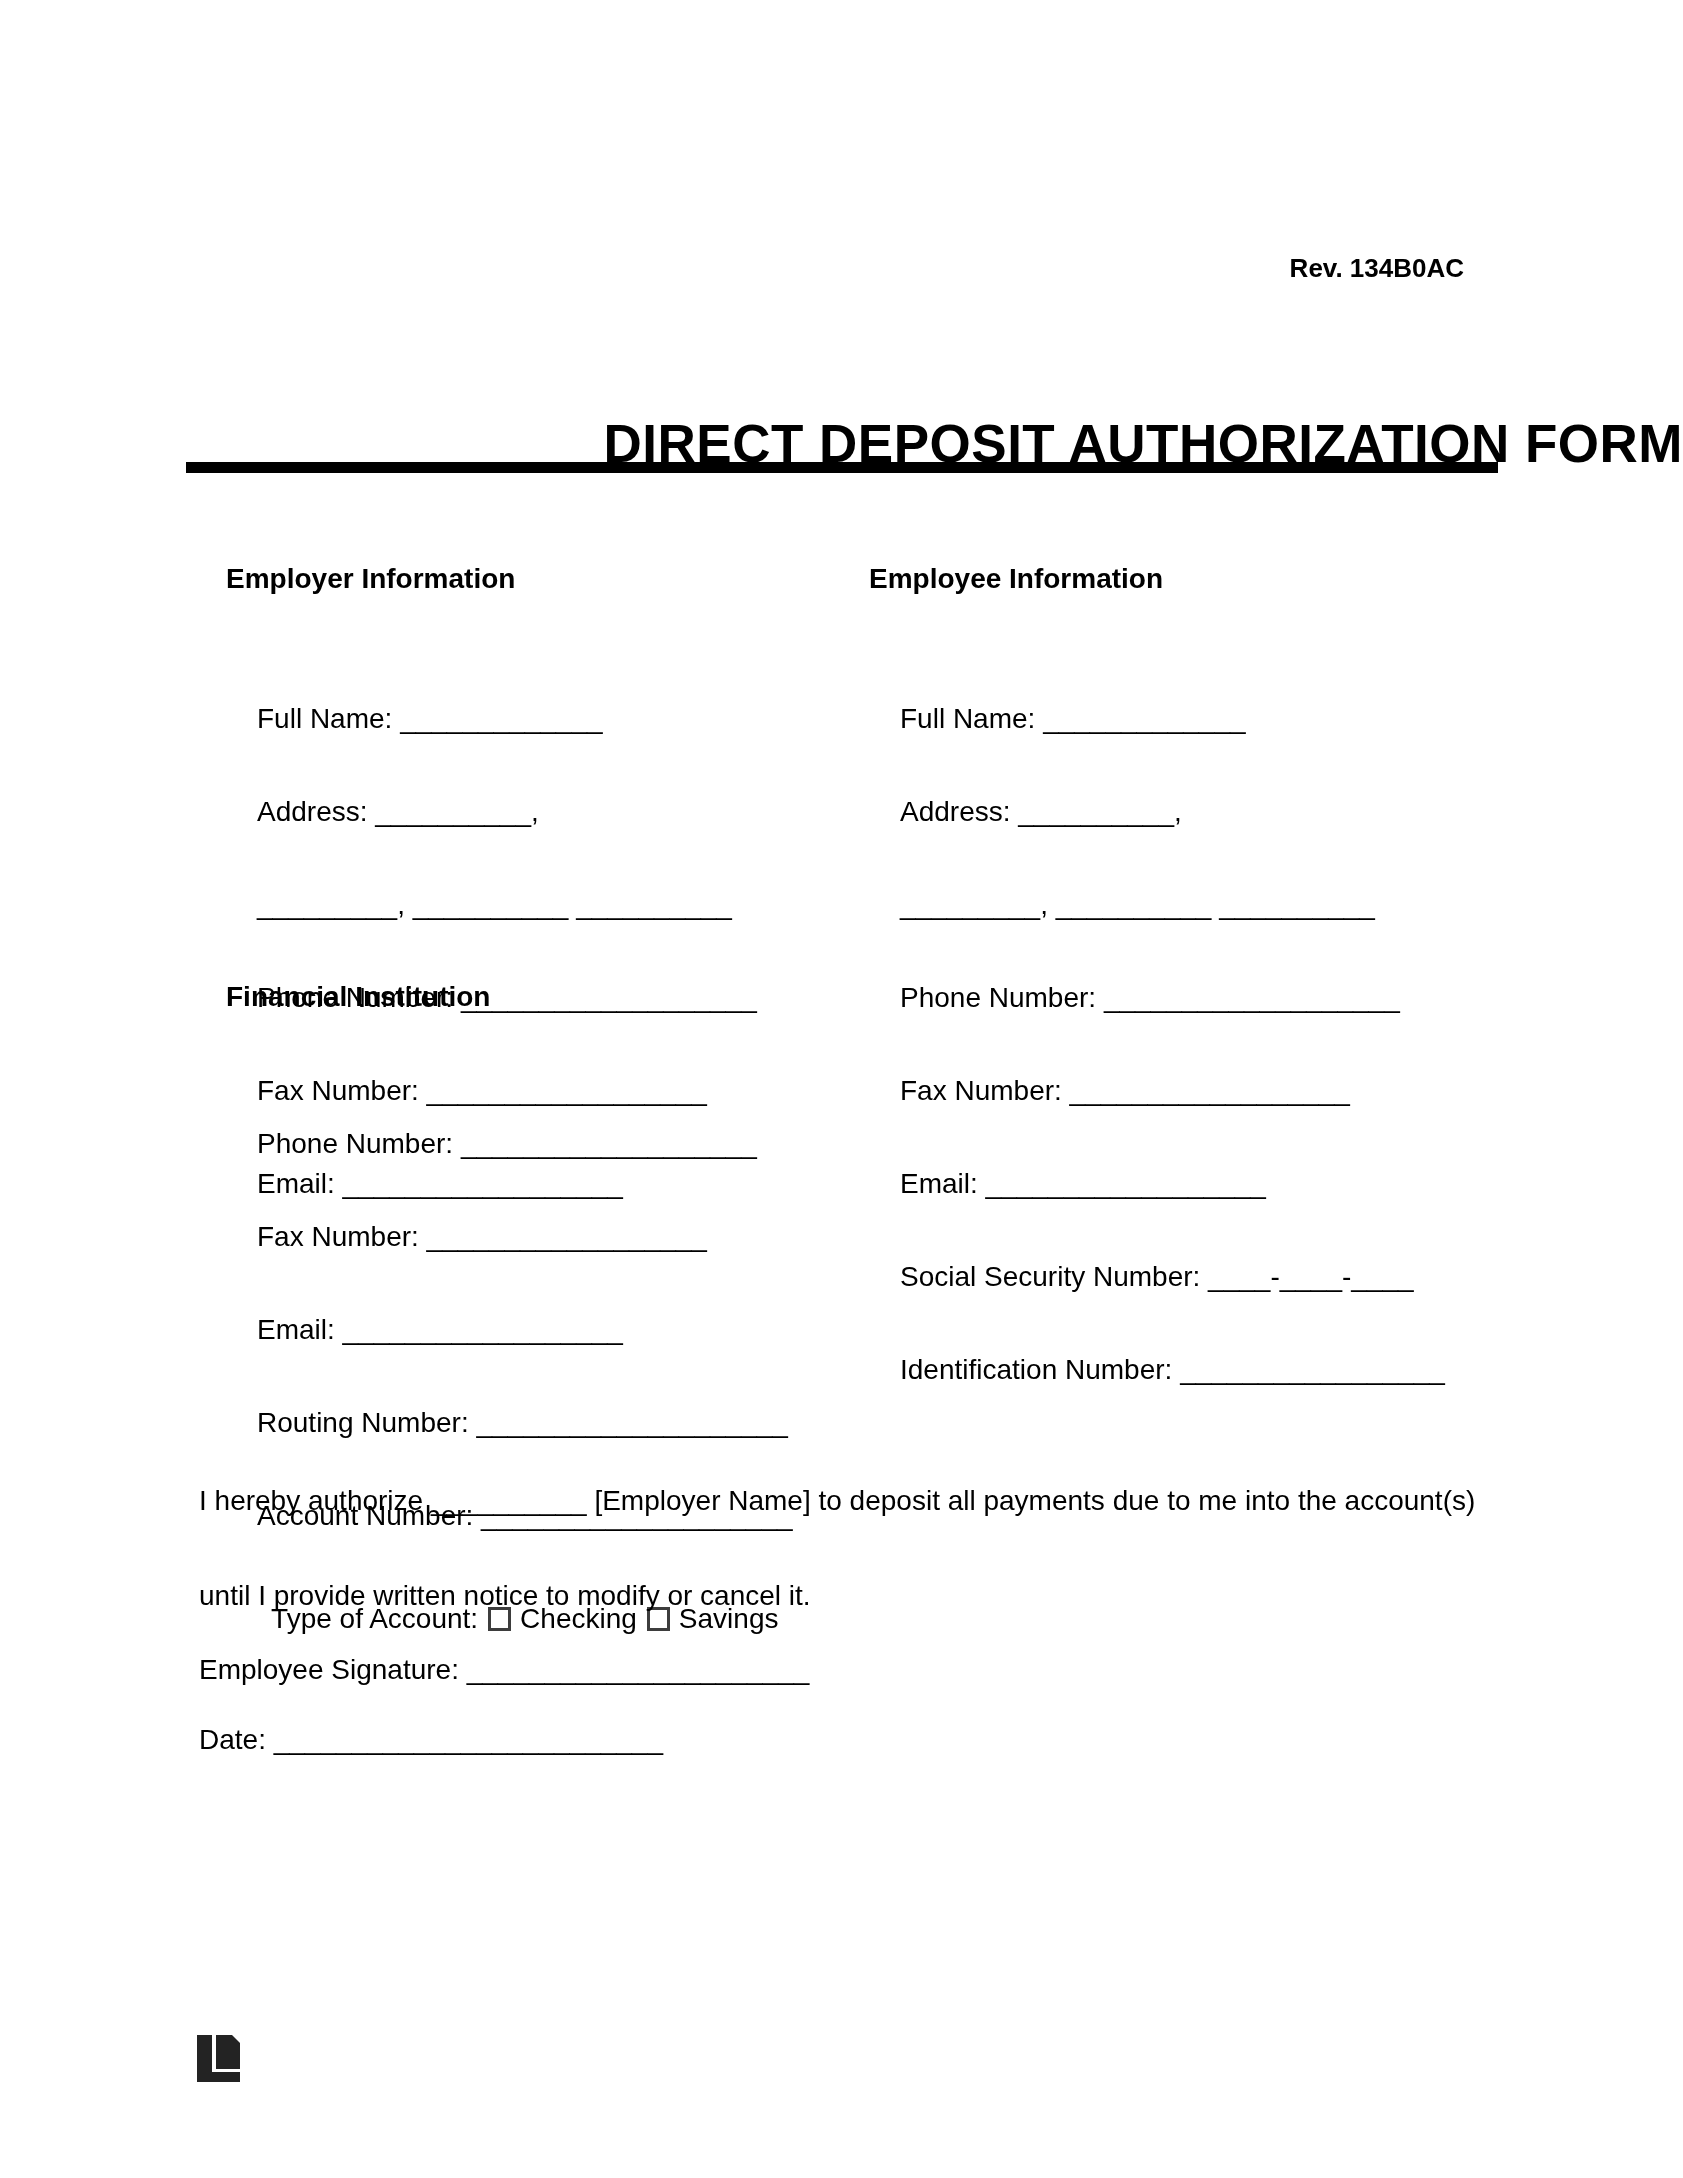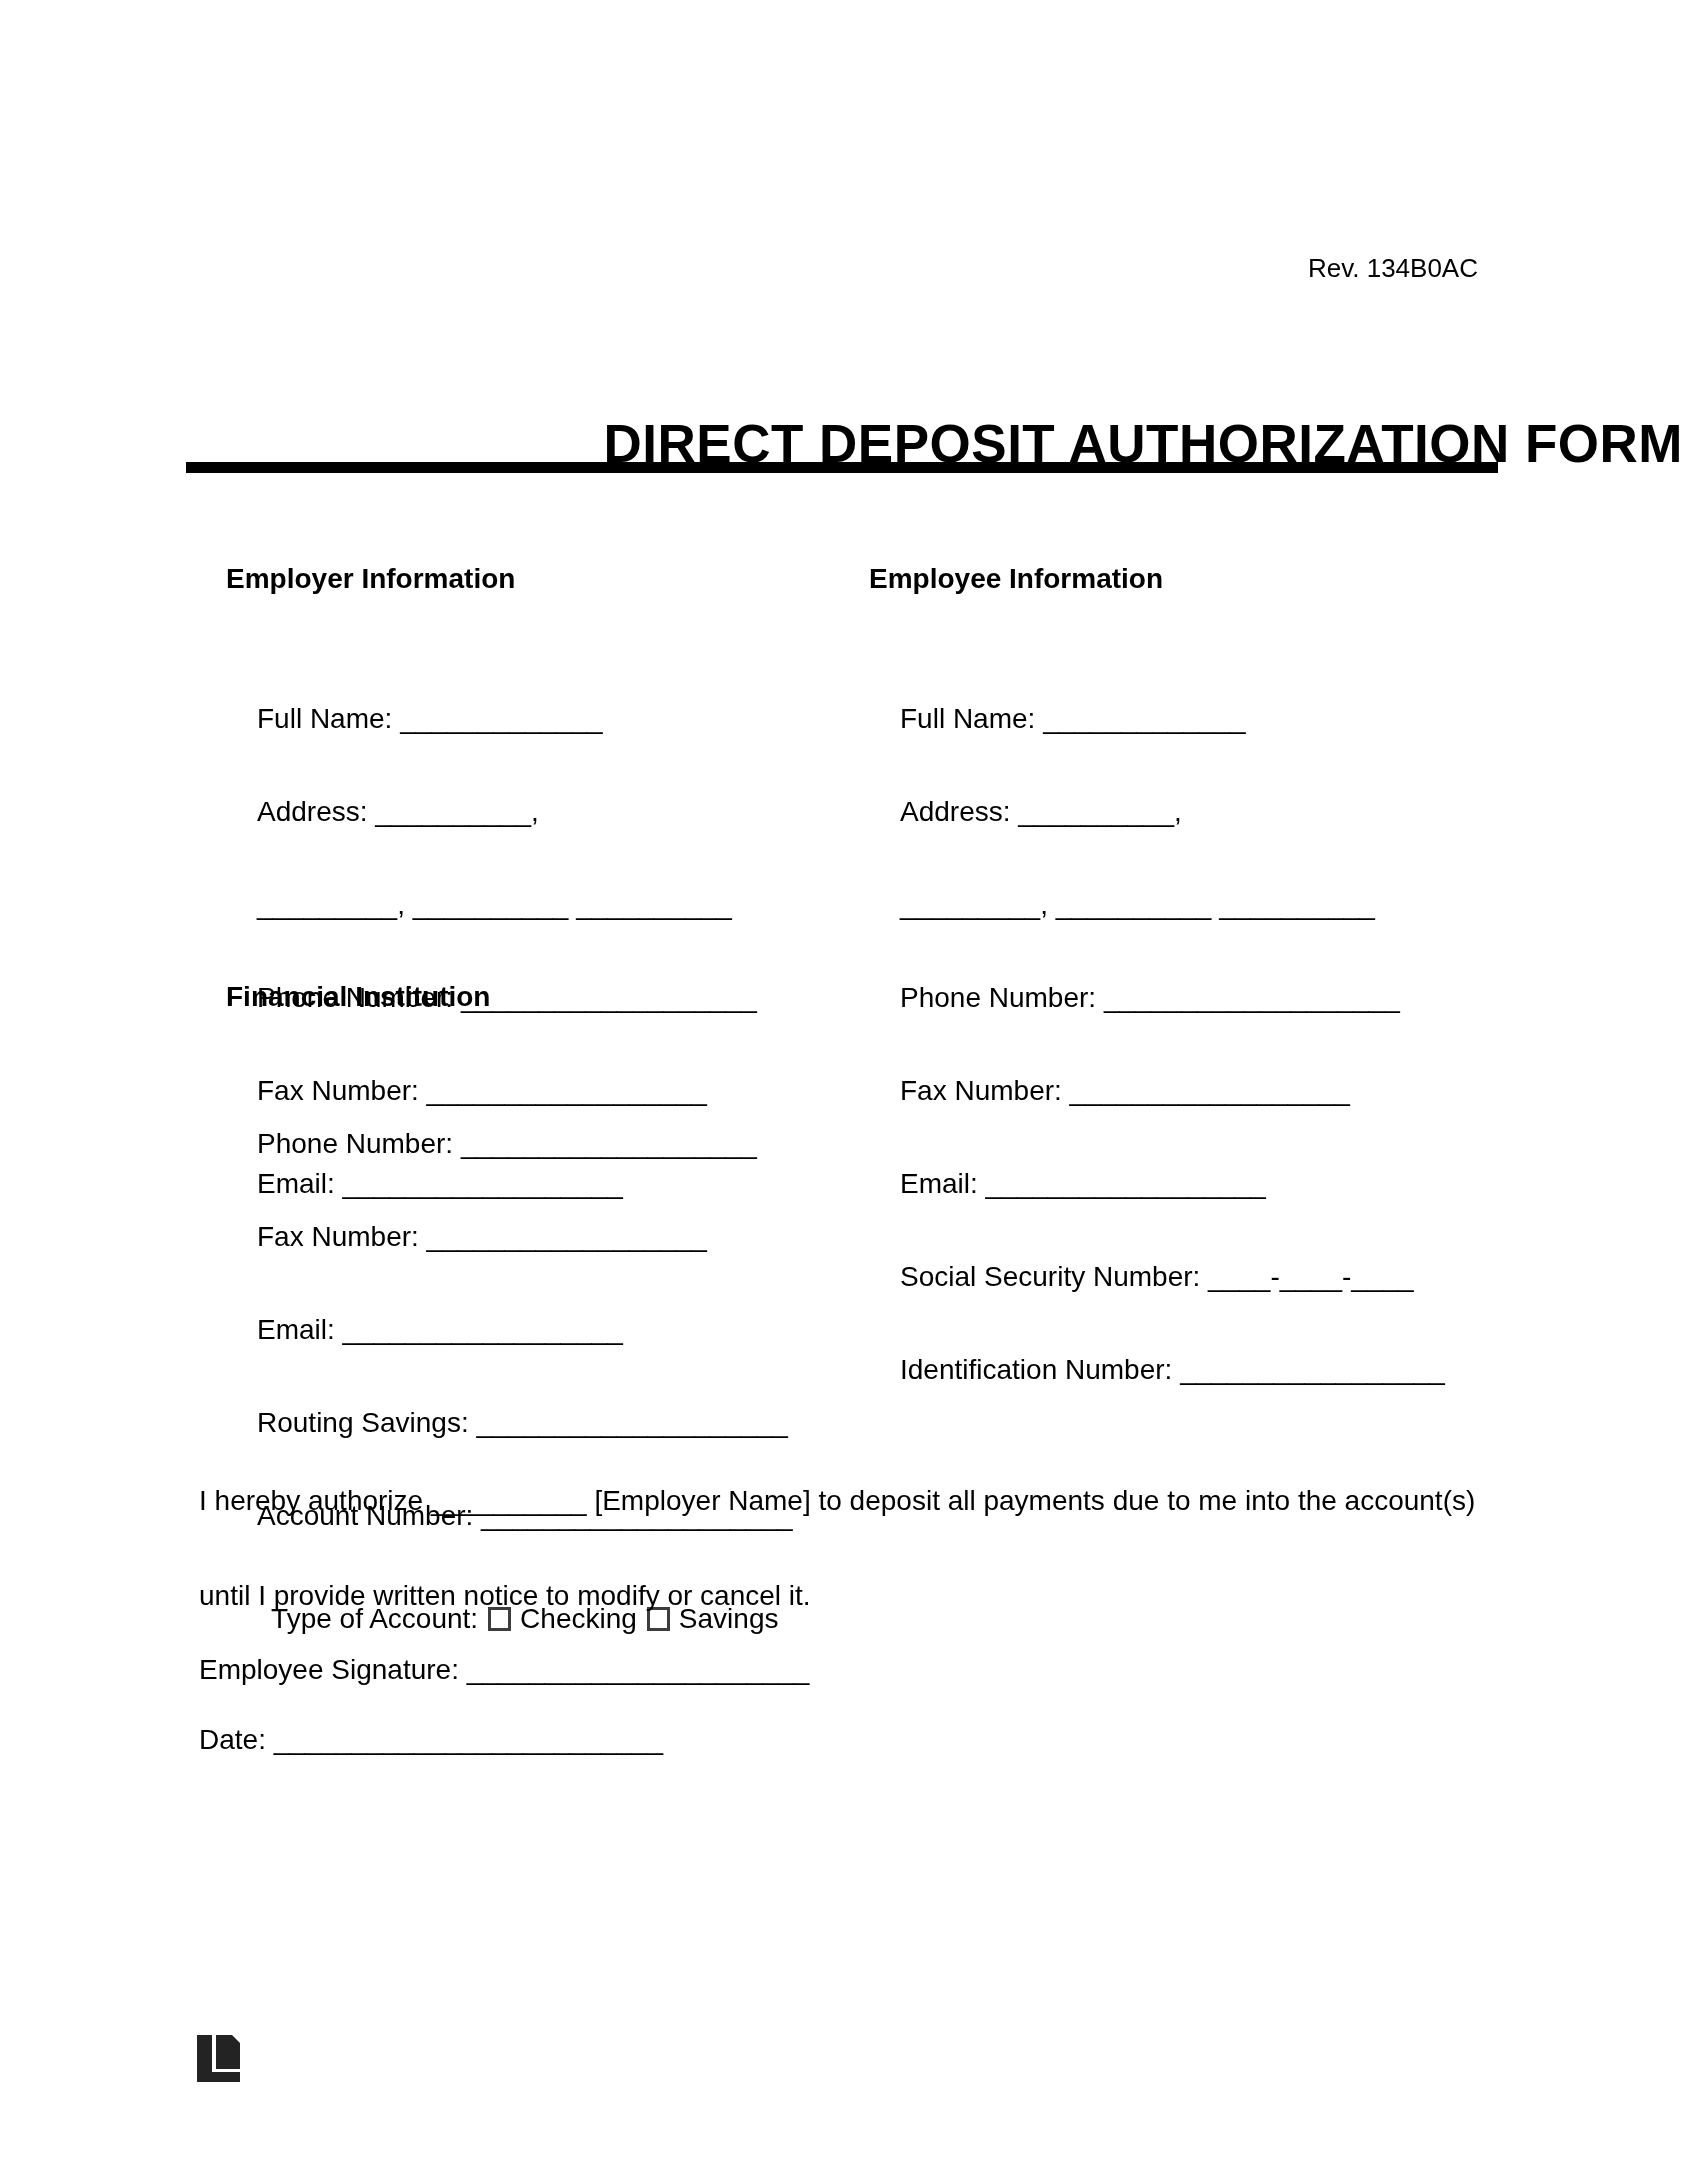--- a/index.html
+++ b/index.html
@@ -6,22 +6,22 @@
   body {
     width: 1683px; height: 2178px;
     background: #ffffff;
     position: relative;
     font-family: "Liberation Sans", sans-serif;
     color: #000;
     -webkit-font-smoothing: antialiased;
   }
   .abs { position: absolute; }
   .rev {
-    top: 255px; right: 205px;
-    font-size: 26px; line-height: 26px;
+    top: 255px; right: 219px;
+    font-size: 26px; line-height: 26px; font-weight: bold;
   }
   .title {
     top: 385px; left: 0; width: 100%;
     text-align: right;
     font-size: 53px; line-height: 53px;
     font-weight: bold; letter-spacing: 0.5px;
     white-space: pre;
     margin-top: 32px;
   }
   .rule {
@@ -92,21 +92,21 @@
   <div>Social Security Number: ____-____-____</div>
   <div>Identification Number: _________________</div>
 </div>
 
 <div class="abs sec-heading heading-financial">Financial Institution</div>
 
 <div class="abs fields fields-financial">
   <div>Phone Number: ___________________</div>
   <div>Fax Number: __________________</div>
   <div>Email: __________________</div>
-  <div>Routing Savings: ____________________</div>
+  <div>Routing Number: ____________________</div>
   <div>Account Number: ____________________</div>
   <div class="type-line"><span>Type of Account:</span><span class="checkbox"></span><span>Checking</span><span class="checkbox"></span><span>Savings</span></div>
 </div>
 
 <div class="abs paragraph">
   <div>I hereby authorize __________ [Employer Name] to deposit all payments due to me into the account(s)</div>
   <div>until I provide written notice to modify or cancel it.</div>
 </div>
 
 <div class="abs sig-line">Employee Signature: ______________________</div>

